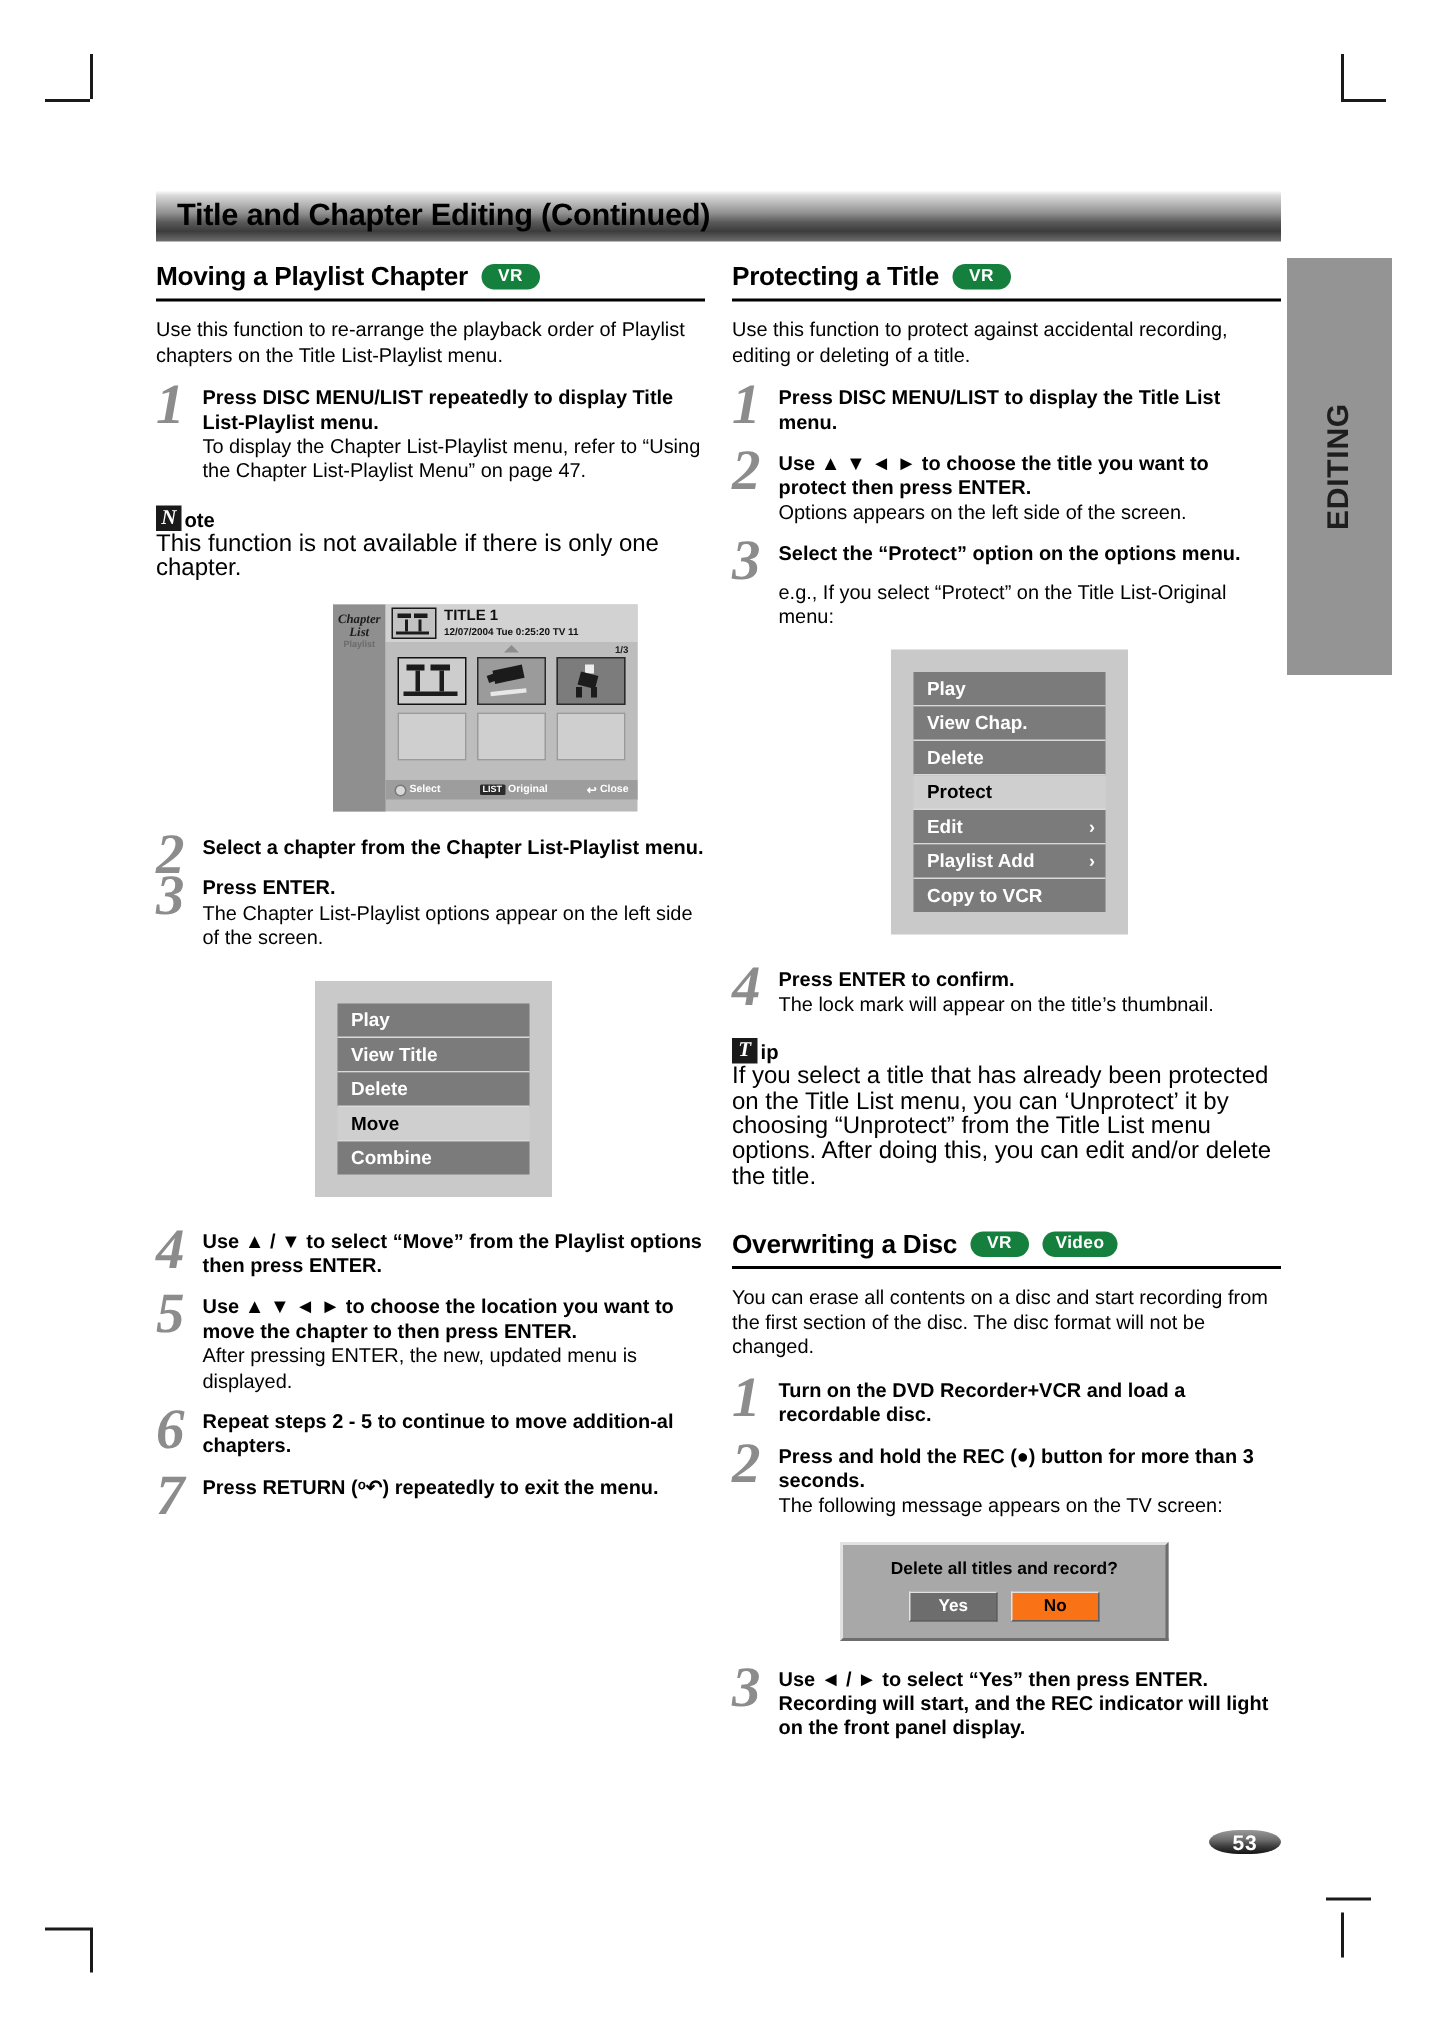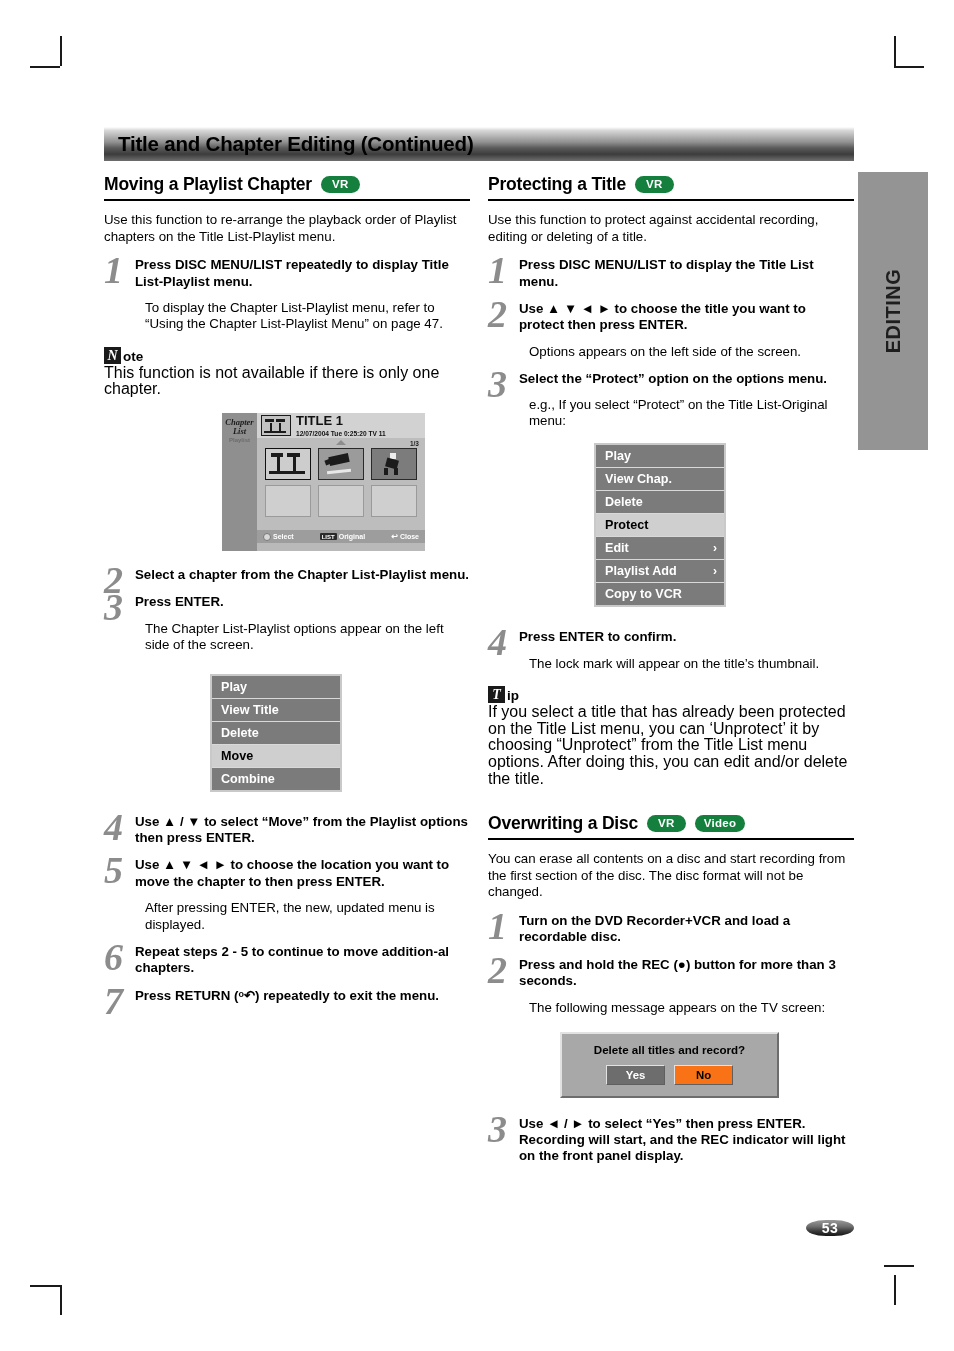--- a/index.html
+++ b/index.html
@@ -101,21 +101,21 @@
     line-height: 1;
     color: #8c8c8c;
   }
   .step .lead {
     margin: 0;
     font-size: 13.3px;
     line-height: 16.4px;
     font-weight: bold;
   }
   .step .sub {
-    margin: 10px;
+    margin: 0;
     font-size: 13.3px;
     line-height: 16.4px;
   }
 
   
   .callout { margin: 14px 0 4px 0; }
   .callout .head {
     font-size: 13.5px; font-weight: bold;
     display: flex; align-items: flex-end;
   }
@@ -131,21 +131,21 @@
     line-height: 17px;
     margin-right: 2px;
   }
   .callout p {
     margin: 1px 0 0 0;
     font-size: 16px;
     line-height: 16.6px;
   }
 
   
-  .osd-menu { background: #c9c9c9; padding: 2px; width: 128px; }
+  .osd-menu { background: #c9c9c9; padding: 15px; width: 128px; }
   .osd-menu .row {
     background: #7b7b7b;
     color: #ffffff;
     font-size: 12.6px;
     font-weight: bold;
     padding: 4px 0 4px 9px;
     border-bottom: 1.5px solid #d9d9d9;
     position: relative;
   }
   .osd-menu .row:last-child { border-bottom: none; }
@@ -184,21 +184,21 @@
     display: flex; align-items: center; padding-left: 4px;
   }
   #tvmock .hdr .thumb {
     width: 28px; height: 19px;
     background: #c2c2c2;
     border: 1.2px solid #1a1a1a;
     margin-right: 5px;
     position: relative; overflow: hidden;
   }
   #tvmock .hdr .meta { line-height: 1.25; }
-  #tvmock .hdr .meta .l1 { font-size: 13px; font-weight: bold; color: #111; }
+  #tvmock .hdr .meta .l1 { font-size: 10px; font-weight: bold; color: #111; }
   #tvmock .hdr .meta .l2 { font-size: 6.6px; font-weight: bold; color: #111; }
   #tvmock .grid-area {
     background: #bdbdbd;
     height: 95px;
     position: relative;
     padding: 10px 8px 0 8px;
   }
   #tvmock .pg {
     position: absolute; right: 6px; top: 2px;
     font-size: 6.5px; font-weight: bold; color: #222;

